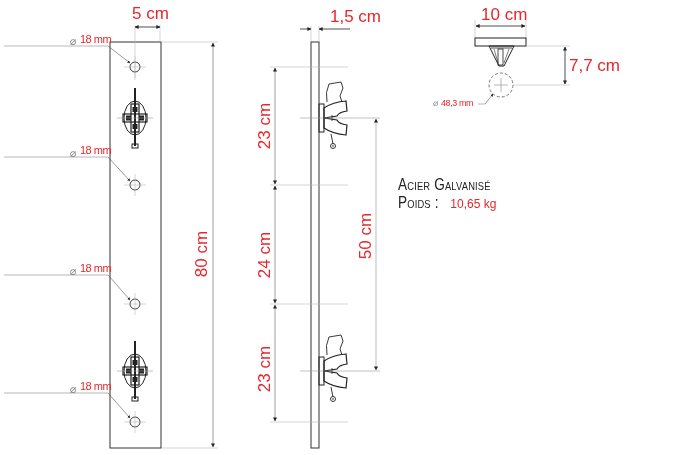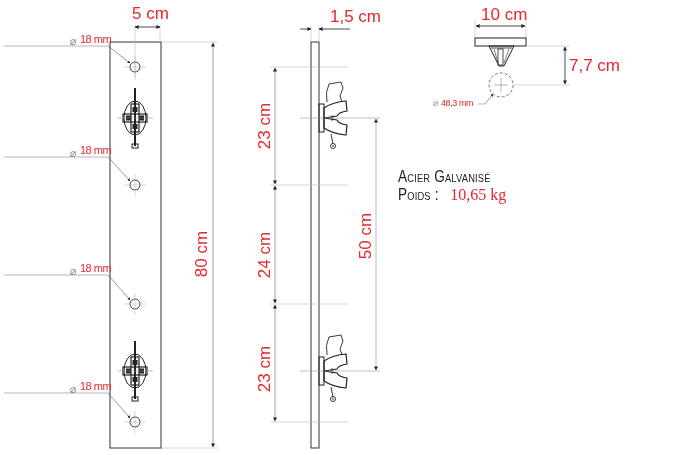--- a/index.html
+++ b/index.html
@@ -3,25 +3,25 @@
 <meta charset="utf-8">
 <style>
   html, body { margin: 0; padding: 0; background: #ffffff; }
   body { width: 699px; height: 455px; position: relative; overflow: hidden; font-family: "Liberation Sans", sans-serif; }
   svg#drawing { position: absolute; left: 0; top: 0; }
   .dim { fill: #e8262b; font-family: "Liberation Sans", sans-serif; }
   .dim-lg { font-size: 17px; }
   .dim-sm { font-size: 11px; letter-spacing: -0.5px; }
   .dim-xs { font-size: 9px; letter-spacing: -0.4px; }
   .diam { fill: #888; font-family: "DejaVu Sans", sans-serif; font-size: 11px; }
-  .info { position: absolute; left: 398px; top: 168px; line-height: 18px; font-family: "Liberation Sans", sans-serif; color: #222; }
+  .info { position: absolute; left: 398px; top: 176px; line-height: 18px; font-family: "Liberation Sans", sans-serif; color: #222; }
   .info .sc { font-variant: small-caps; font-size: 16px; letter-spacing: 0.2px; transform: scaleX(0.85); transform-origin: left; display: inline-block; }
   .info .red { color: #e8262b; }
   .info .line { white-space: nowrap; display: block; }
-  .info .val { font-size: 16px; font-family: Liberation Serif, serif; }
+  .info .val { font-size: 12px; }
 </style>
 </head>
 <body>
 
 <svg id="drawing" width="699" height="455" viewBox="0 0 699 455" xmlns="http://www.w3.org/2000/svg">
   <defs>
     <marker id="arr" viewBox="0 0 10 10" refX="9" refY="5" markerWidth="5" markerHeight="6" orient="auto-start-reverse">
       <path d="M0,0 L10,5 L0,10 z" fill="#222"></path>
     </marker>
     <g id="clamp-front">

